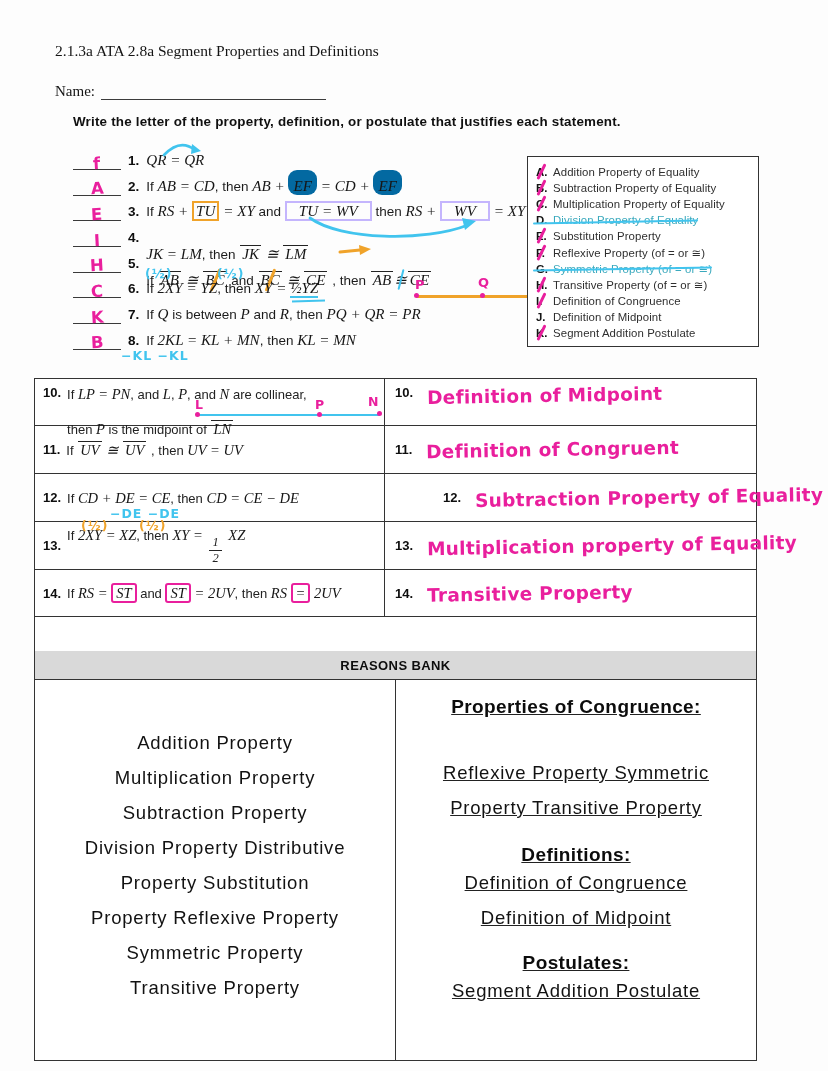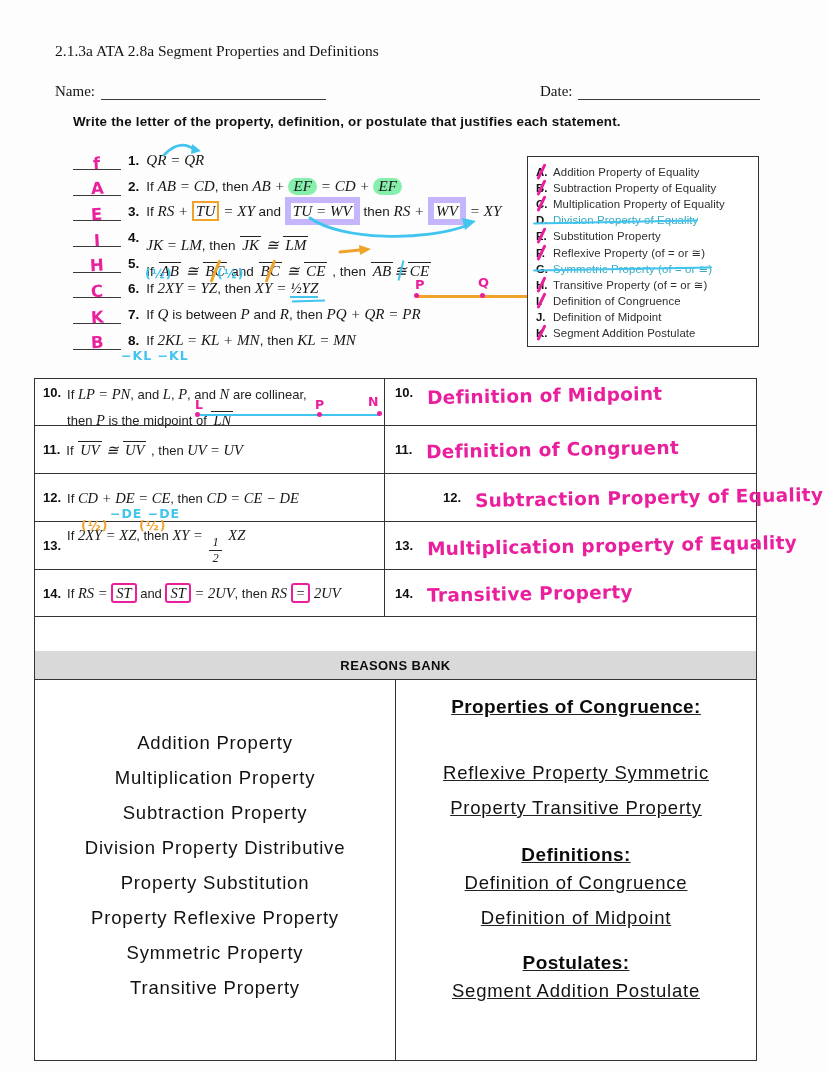--- a/index.html
+++ b/index.html
@@ -14,27 +14,27 @@
   
   .questions{left:73px;top:150px;width:470px;}
   .q-row{position:relative;height:25.7px;display:flex;align-items:flex-start;white-space:nowrap;}
   .ans-blank{flex:none;width:48px;height:19px;border-bottom:1.6px solid #3a3a3a;display:flex;justify-content:center;align-items:flex-end;margin-right:7px;}
   .ans-letter{color:#e91f9d;font-family:"DejaVu Sans",sans-serif;font-weight:bold;font-size:16.5px;line-height:1;position:relative;top:3px;transform:rotate(-3deg);}
   .q-num{flex:none;font-weight:bold;font-size:13.5px;margin-right:7px;padding-top:3px;color:#0e0e0e;}
   .q-text{padding-top:2px;font-size:13.5px;color:#1c1c1c;}
   
   .p{font-family:"Liberation Sans",sans-serif;}
   .m,.mo{font-family:"Liberation Serif",serif;font-style:italic;font-size:1.12em;color:#161616;}
-  .mo{display:inline-block;border-top:1.4px solid #222;line-height:1.05;padding:1px 2px 0;margin:7px 1px;}
+  .mo{display:inline-block;border-top:1.4px solid #222;line-height:1.05;padding:1px 2px 0;margin:16px 1px;}
   .so,.sb{position:relative;display:inline-block;}
   .so::after{content:"";position:absolute;left:45%;top:-4px;height:calc(100% + 7px);width:2.6px;background:#f0a32a;transform:rotate(22deg);border-radius:2px;}
   .sb::after{content:"";position:absolute;left:46%;top:-2px;height:calc(100% + 3px);width:2.4px;background:#41c4ee;transform:rotate(14deg);border-radius:2px;}
-  .hl{background:#86efac;border-radius:9px;padding:0 5px 1px;text-align:center;}
+  .hl{background:#0369a1;border-radius:9px;padding:8px 5px 1px;text-align:center;}
   .box-o{border:2px solid #f0a32a;padding:0 2px;}
-  .box-b{border:6px solid #c4b5fd;padding:0 2px;}
+  .box-b{border:2px solid #c4b5fd;padding:0 12px;}
   .box-p{border:2.2px solid #e91f9d;border-radius:3px;padding:0 3px;}
   .u2b{position:relative;border-bottom:2.2px solid #41c4ee;}
   .u2b::after{content:"";position:absolute;left:2px;right:-7px;bottom:-6px;height:2.2px;background:#41c4ee;transform:rotate(-2deg);}
   .frac{display:inline-flex;flex-direction:column;align-items:center;vertical-align:-0.45em;font-family:"Liberation Serif",serif;font-style:italic;line-height:1;margin:0 3px;font-size:12.5px;}
   .frac .fn{border-bottom:1.3px solid #222;padding:0 3px 1.5px;}
   .frac .fd{padding-top:1.5px;}
   
   .anno{position:absolute;}
   .hw-blue{color:#41c4ee;font-family:"DejaVu Sans",sans-serif;font-weight:bold;font-size:12.5px;letter-spacing:1px;white-space:nowrap;}
   .hw-orange{color:#f0a32a;font-family:"DejaVu Sans",sans-serif;font-weight:bold;font-size:12.5px;letter-spacing:1px;white-space:nowrap;}
@@ -73,23 +73,20 @@
 </head>
 <body>
 
 <div class="page">
 
   <div class="abs title">2.1.3a ATA 2.8a Segment Properties and Definitions</div>
 
   <div class="abs" style="left:55px;top:82px;">
     <span class="nd-label">Name:</span><span class="fill-line" style="width:225px;"></span>
   </div>
-  <div class="abs" style="left:540px;top:82px;">
-    <span class="nd-label">Date:</span><span class="fill-line" style="width:182px;"></span>
-  </div>
 
   <div class="abs instruction">Write the letter of the property, definition, or postulate that justifies each statement.</div>
 
   <div class="abs questions">
     <div class="q-row">
       <span class="ans-blank">
           <span class="ans-letter">f</span>
         </span>
       <span class="q-num">1.</span>
       <span class="q-text"><span class="m">QR = QR</span></span>

